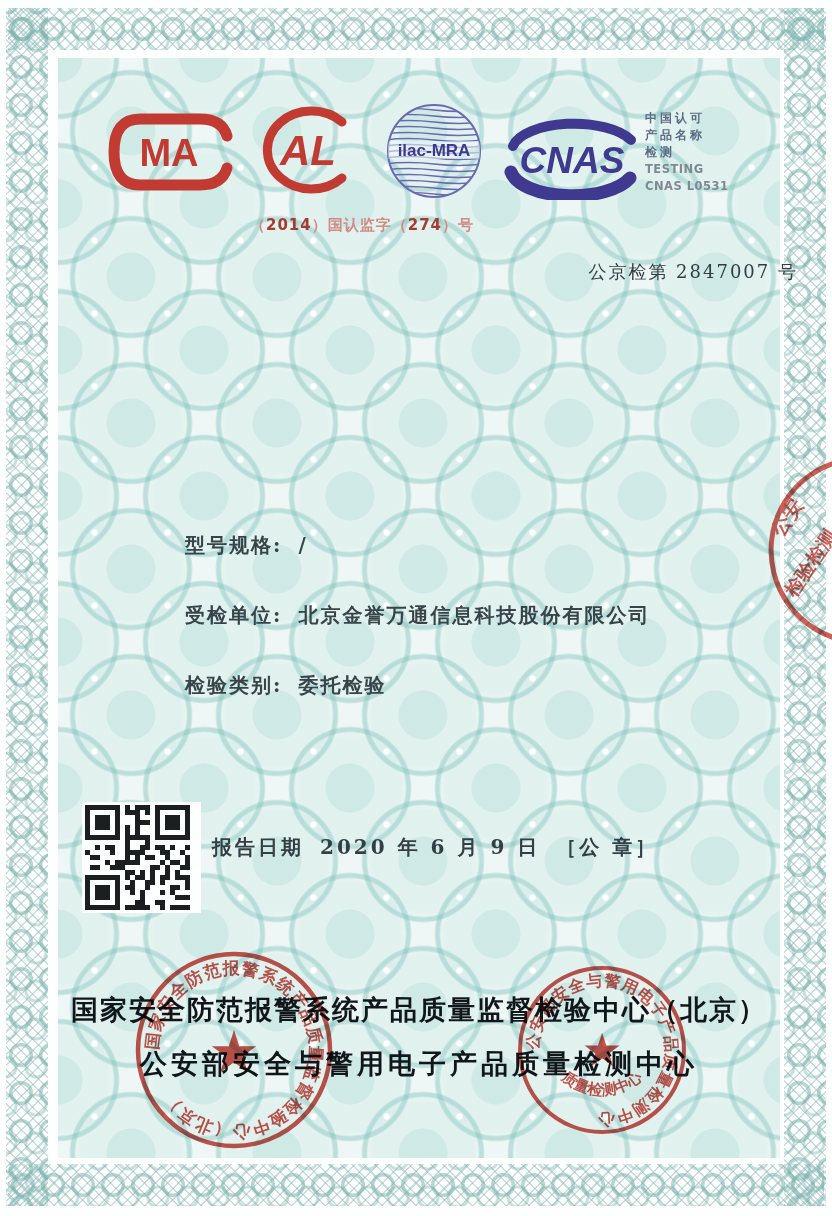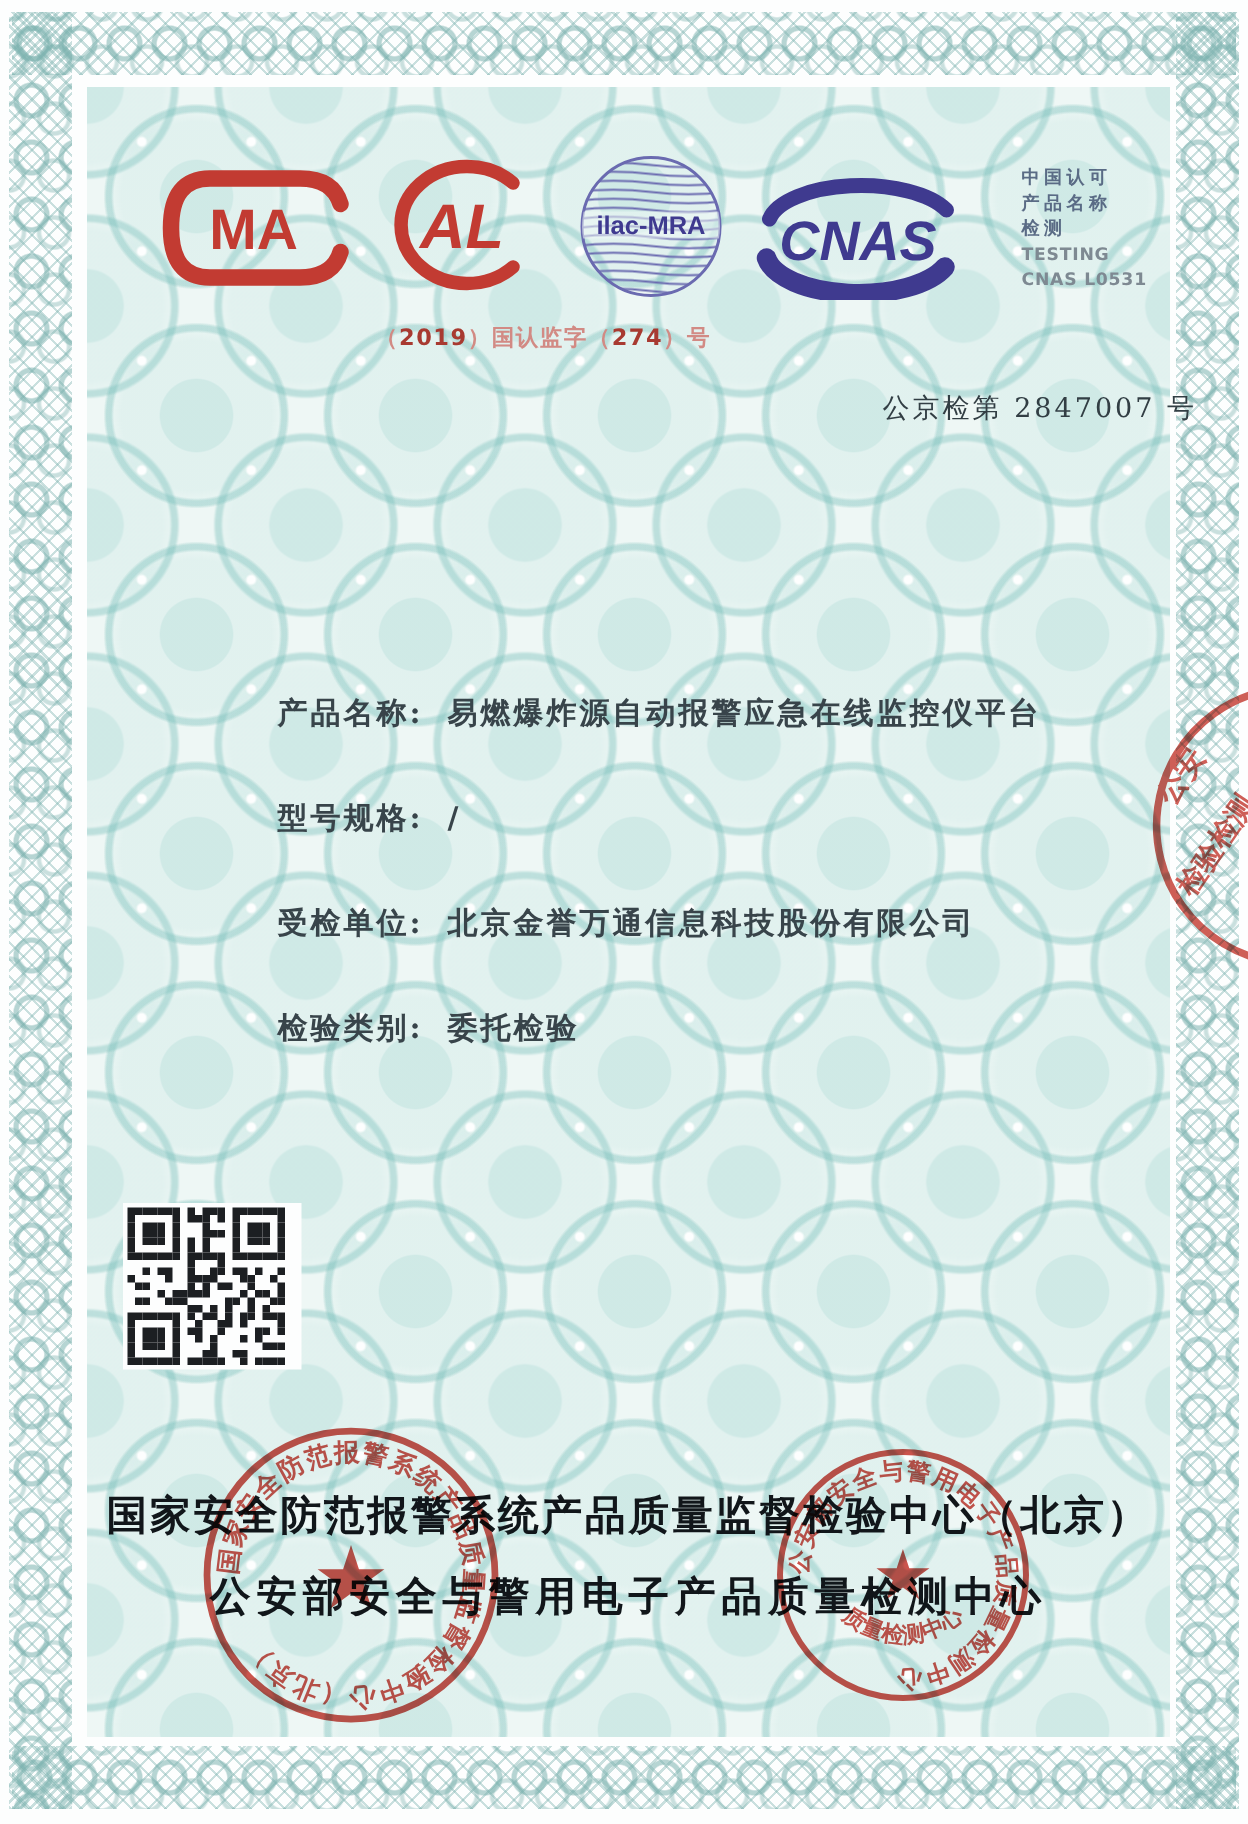--- a/index.html
+++ b/index.html
@@ -26,21 +26,21 @@
       radial-gradient(circle, rgba(112,186,181,0) 55px, rgba(112,186,181,.38) 57px 60px, rgba(112,186,181,0) 62px),
       radial-gradient(circle, rgba(112,186,181,0) 55px, rgba(112,186,181,.38) 57px 60px, rgba(112,186,181,0) 62px);
     background-size:73px 73px,146px 146px,146px 146px,146px 146px,146px 146px;
     background-position:0 0,0 0,73px 73px,0 0,73px 73px;}
   
   .logo{position:absolute;}
   .cma{left:103px;top:110px;}
   .cal{left:252px;top:102px;}
   .ilac{left:384px;top:101px;}
   .cnas{left:497px;top:116px;}
-  .cnas-info{position:absolute;left:681px;top:110px;line-height:17px;}
+  .cnas-info{position:absolute;left:645px;top:110px;line-height:17px;}
   .cnas-info .cn{font-family:"DejaVu Sans","Liberation Sans",sans-serif;font-size:12px;font-weight:bold;
     color:#5a6b85;letter-spacing:3px;}
   .cnas-info .en{font-family:"DejaVu Sans","Liberation Sans",sans-serif;font-size:11.5px;font-weight:bold;
     color:#7e8992;letter-spacing:.5px;}
   
   .cert-numbers{position:absolute;left:100px;top:200px;
     font-family:"DejaVu Sans","Liberation Sans",sans-serif;font-size:15px;font-weight:bold;
     color:#a9544c;line-height:20px;letter-spacing:.5px;}
   .license{position:absolute;left:250px;top:216px;font-size:15px;color:#d28a84;letter-spacing:1px;
     font-family:"DejaVu Sans","Liberation Sans",sans-serif;font-weight:bold;}
@@ -115,28 +115,25 @@
 
   <div class="cnas-info">
     <div class="cn">中国认可</div>
     <div class="cn">产品名称</div>
     <div class="cn">检测</div>
     <div class="en">TESTING</div>
     <div class="en">CNAS L0531</div>
   </div>
 
 
-  <div class="license"><span>（</span><b>2019</b><span>）国认监字（</span><b>274</b><span>）号</span></div>
+  <div class="license"><span>（</span><b>2014</b><span>）国认监字（</span><b>274</b><span>）号</span></div>
 
   <div class="doc-number">公京检第 2847007 号</div>
 
 
-  <div class="field f0">
-    <span class="lbl">产品名称:</span><span class="val">易燃爆炸源自动报警应急在线监控仪平台</span>
-  </div>
   <div class="field f1">
     <span class="lbl">型号规格:</span><span class="val">/</span>
   </div>
   <div class="field f3">
     <span class="lbl">检验类别:</span><span class="val">委托检验</span>
   </div>
   <div class="field f2">
     <span class="lbl">受检单位:</span><span class="val">北京金誉万通信息科技股份有限公司</span>
   </div>
 
@@ -353,20 +350,23 @@
       <i style="left: 53px; top: 103px;"></i>
       <i style="left: 58px; top: 103px;"></i>
       <i style="left: 63px; top: 103px;"></i>
       <i style="left: 78px; top: 103px;"></i>
       <i style="left: 88px; top: 103px;"></i>
       <i style="left: 93px; top: 103px;"></i>
       <i style="left: 98px; top: 103px;"></i>
       <i style="left: 103px; top: 103px;"></i>
     </div>
 
+  <div class="date-line">
+    <span>报告日期</span><span>2020 年 6 月 9 日</span><span>［公 章］</span>
+  </div>
 
   <div class="footer1">国家安全防范报警系统产品质量监督检验中心（北京）</div>
   <div class="footer2">公安部安全与警用电子产品质量检测中心</div>
 
   <svg class="stamp stamp-left" width="212" height="212" viewBox="0 0 212 212">
     <defs>
       <path id="lrim" d="M 106,106 m -76,0 a 76,76 0 1 1 152,0 a 76,76 0 1 1 -152,0"></path>
     </defs>
     <circle cx="106" cy="106" r="96" fill="none" stroke="#c5362d" stroke-width="4.5"></circle>
     <text font-size="17" font-weight="bold" fill="#c5362d" letter-spacing="1">

